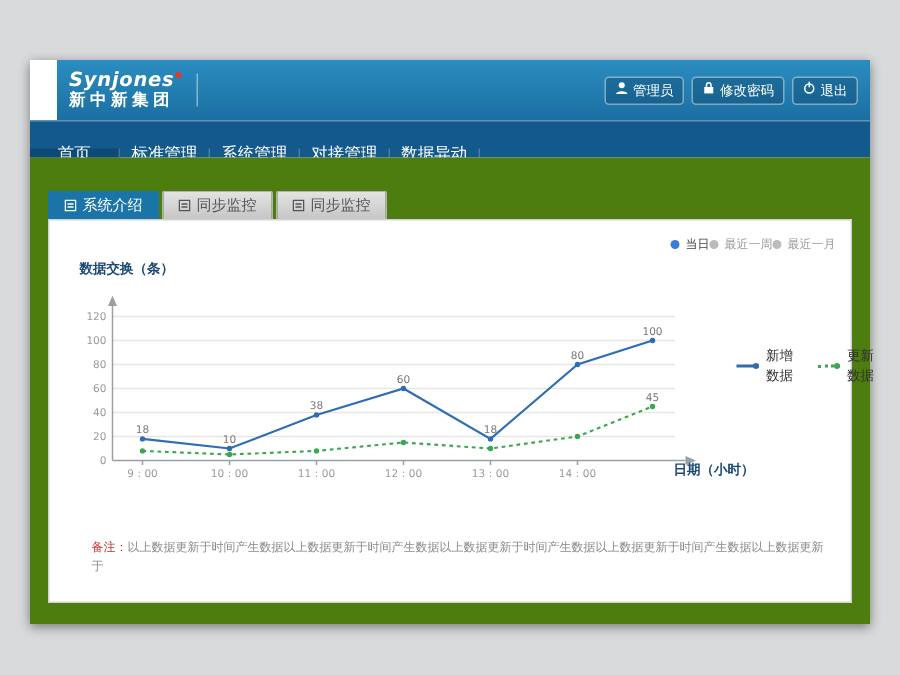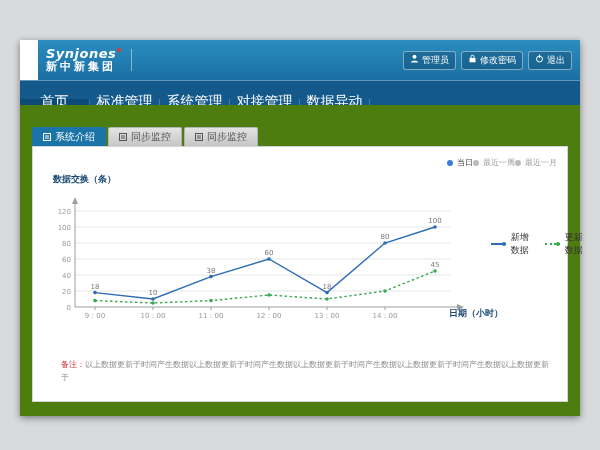--- a/index.html
+++ b/index.html
@@ -19,22 +19,22 @@
   .header-divider { width:1px; height:22px; background:rgba(255,255,255,.45); margin:0 10px; }
   .app-title { font-size:15px; letter-spacing:2px; }
   .header-actions { margin-left:auto; display:flex; gap:5px; }
   .hbtn { display:flex; align-items:flex-start; gap:3px; background:rgba(8,48,80,.28);
           border:1px solid rgba(255,255,255,.45); border-radius:3px; color:#fff; font-size:9px;
           padding:2px 6px; cursor:pointer; font-family:inherit; }
   .icn { display:flex; align-items:center; }
 
   
   .nav { height:25px; background:#14598b; display:flex; border-top:1px solid rgba(255,255,255,.35); }
-  .nav-item { width:70px; display:flex; align-items:center; justify-content:center; color:#fff;
-              font-size:14px; border-right:1px solid rgba(255,255,255,.22); cursor:pointer;margin-top:18px; }
+  .nav-item { width:60px; display:flex; align-items:center; justify-content:center; color:#fff;
+              font-size:11px; border-right:1px solid rgba(255,255,255,.22); cursor:pointer;margin-top:18px; }
   .nav-item[data-active="true"] { background:#0e4a77; }
 
   
   .content { position:absolute; top:65px; left:0; right:0; bottom:0; background:#4d7c0f; }
   .tabs { position:absolute; top:22px; left:12px; display:flex; gap:2px; }
   .tab { height:19px; padding:0 10px; display:flex; align-items:center; gap:4px; font-size:10px;
          background:linear-gradient(#e3e3e3,#c6c6c6); color:#555; border:1px solid #b3b3b3;
          border-bottom:none; border-radius:2px 2px 0 0; cursor:pointer; }
   .tab.active { background:#1a74a8; color:#fff; border-color:#1a74a8; }
 

